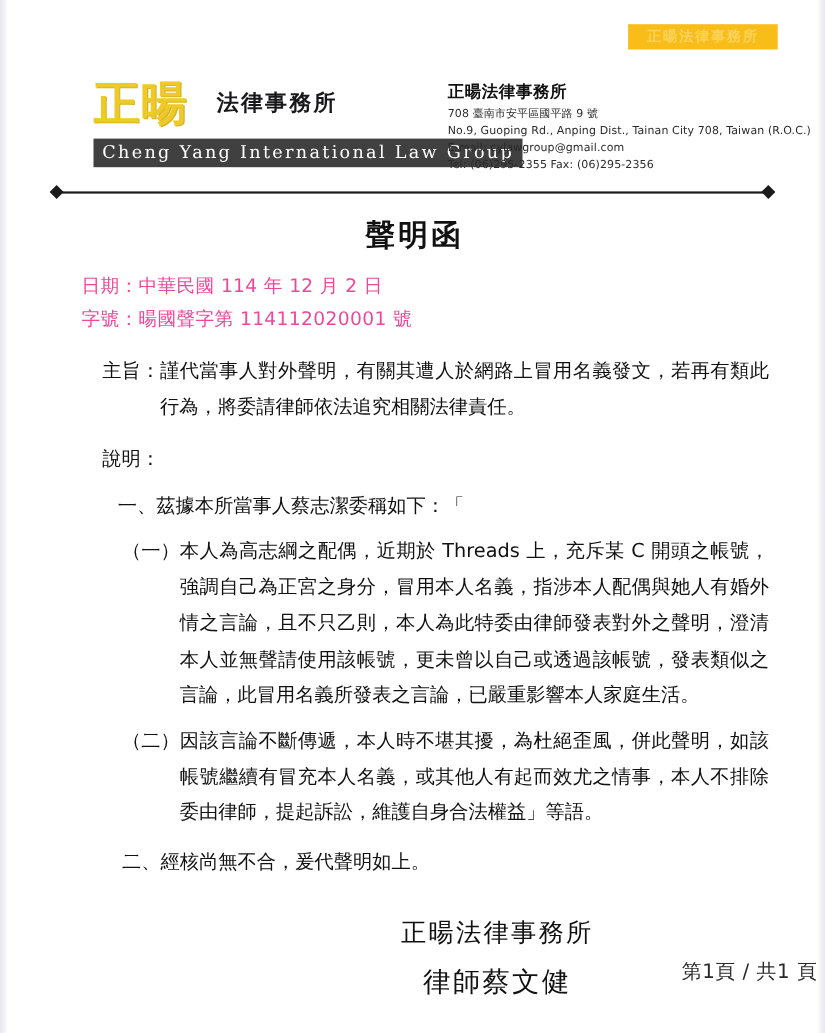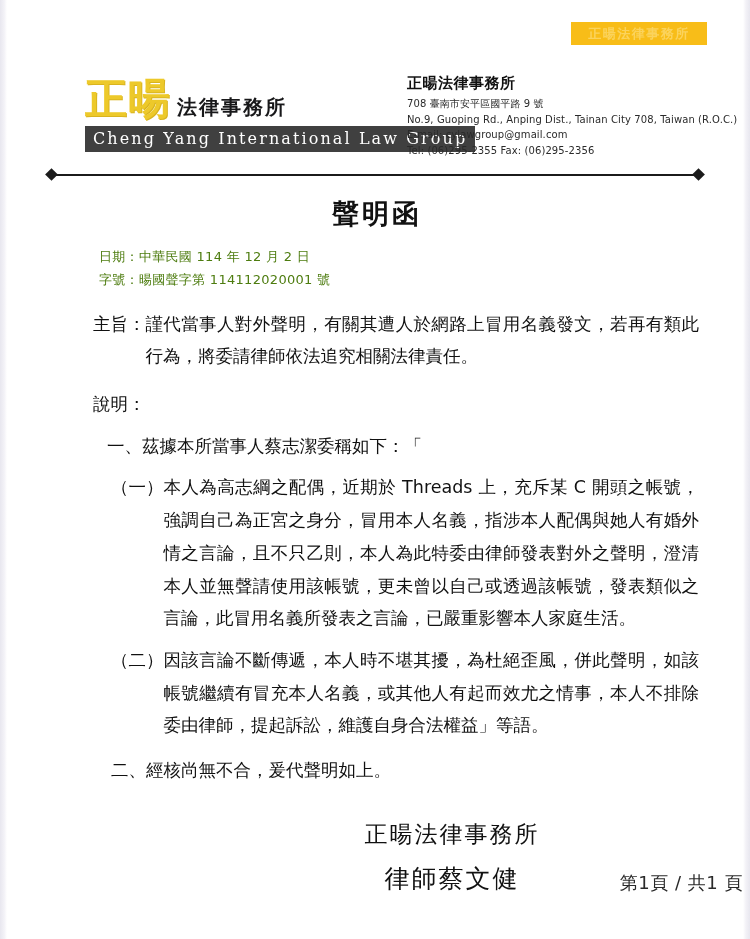--- a/index.html
+++ b/index.html
@@ -69,22 +69,22 @@
   }
 
   .logo-block {
     position: absolute;
     left: 78px;
     top: 0;
     width: 310px;
   }
   .logo-line {
     display: flex;
-    align-items: flex-end;
-    gap: 6px;
+    align-items: center;
+    gap: 26px;
     height: 52px;
   }
   .logo-mark {
     font-family: "DejaVu Serif", "Liberation Serif", serif;
     font-size: 42px;
     font-weight: 700;
     color: #edc92a;
     letter-spacing: 1px;
     line-height: 1;
     text-shadow: 1px 1px 0 #d9b41f;
@@ -175,24 +175,24 @@
     text-align: center;
     font-family: "DejaVu Sans", "Liberation Sans", sans-serif;
     font-size: 27px;
     font-weight: 700;
     letter-spacing: 3px;
     color: #111;
     margin: 6px 0 14px 0;
   }
 
   .meta-line {
-    font-size: 13px;
+    font-size: 17px;
     line-height: 1.75;
-    color: #4d7c0f;
-    margin-left: 44px;
+    color: #ec4899;
+    margin-left: 19px;
     letter-spacing: 0.3px;
   }
 
   .section {
     margin-top: 16px;
   }
 
   .subject {
     display: flex;
     font-size: 17.5px;

